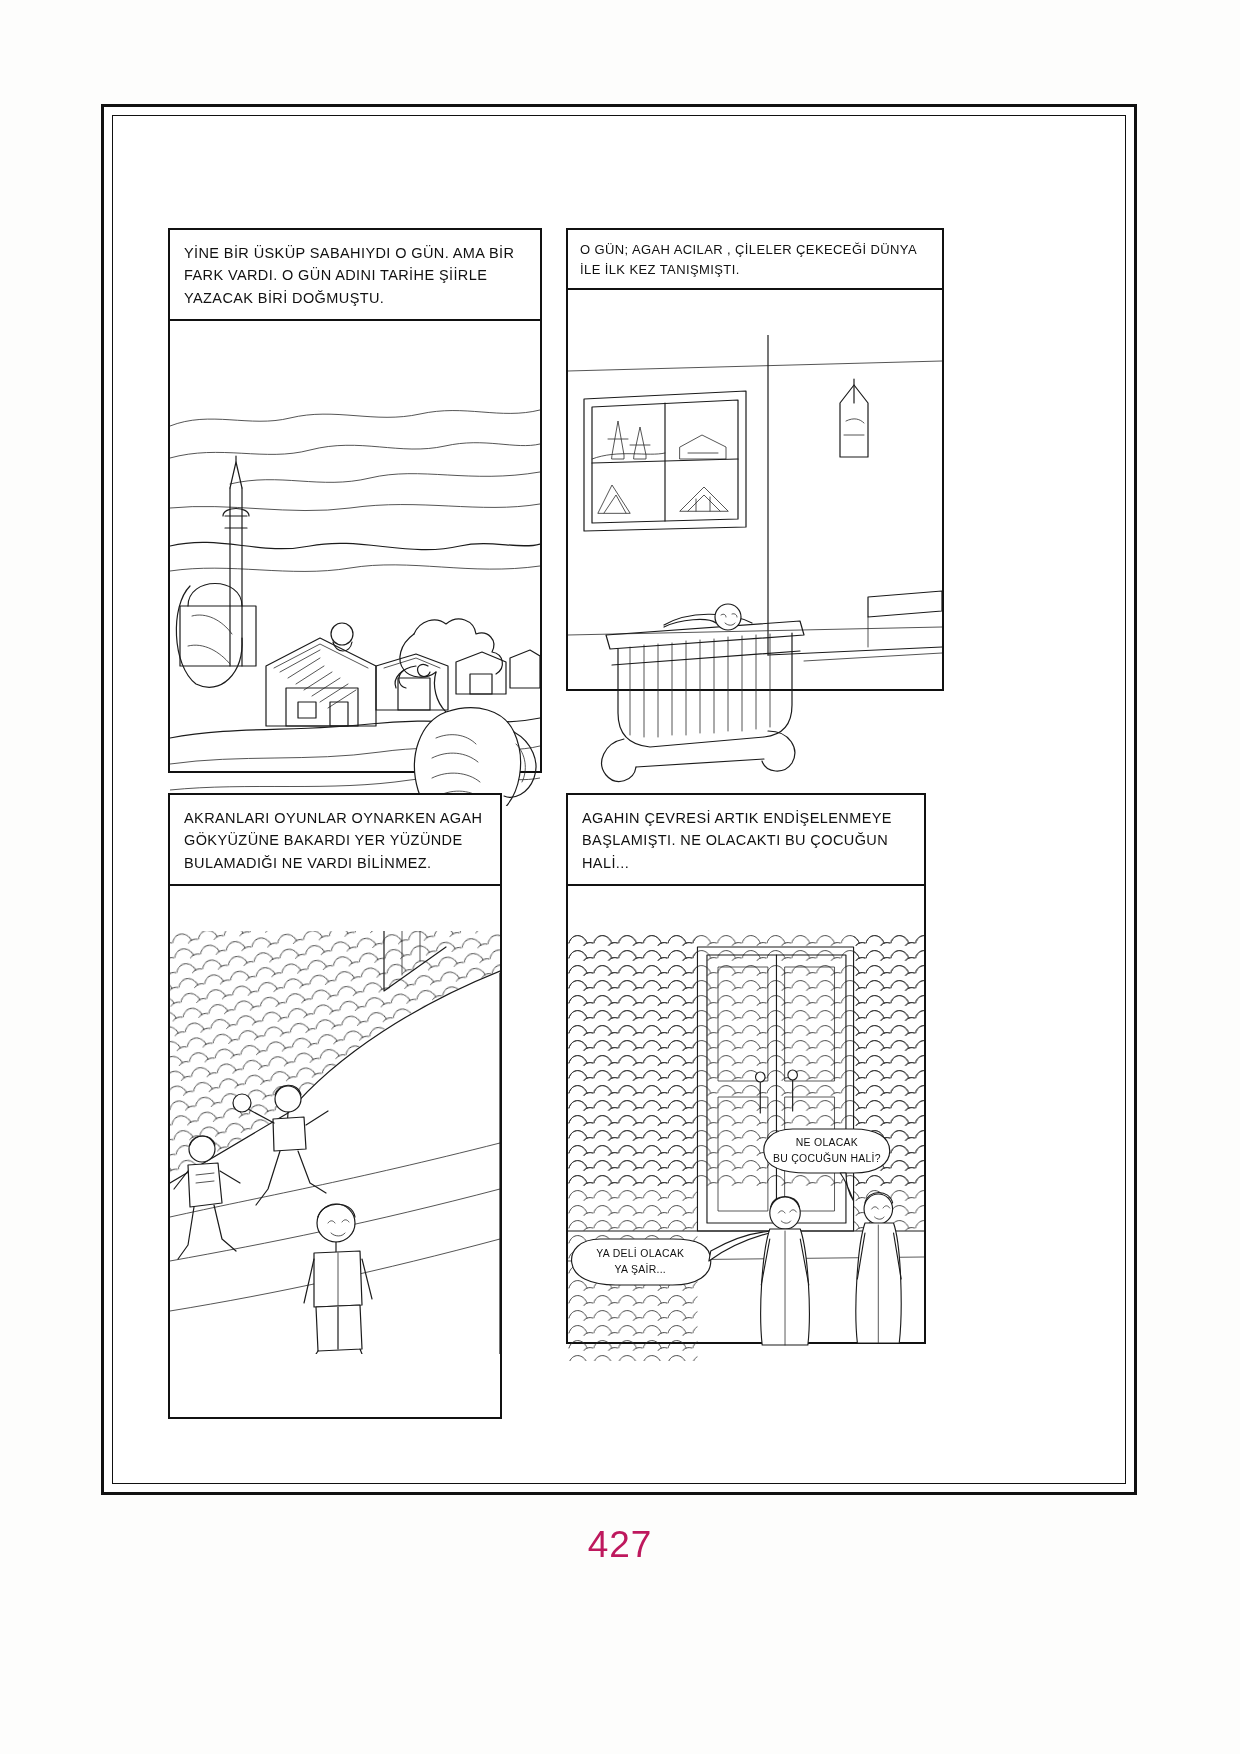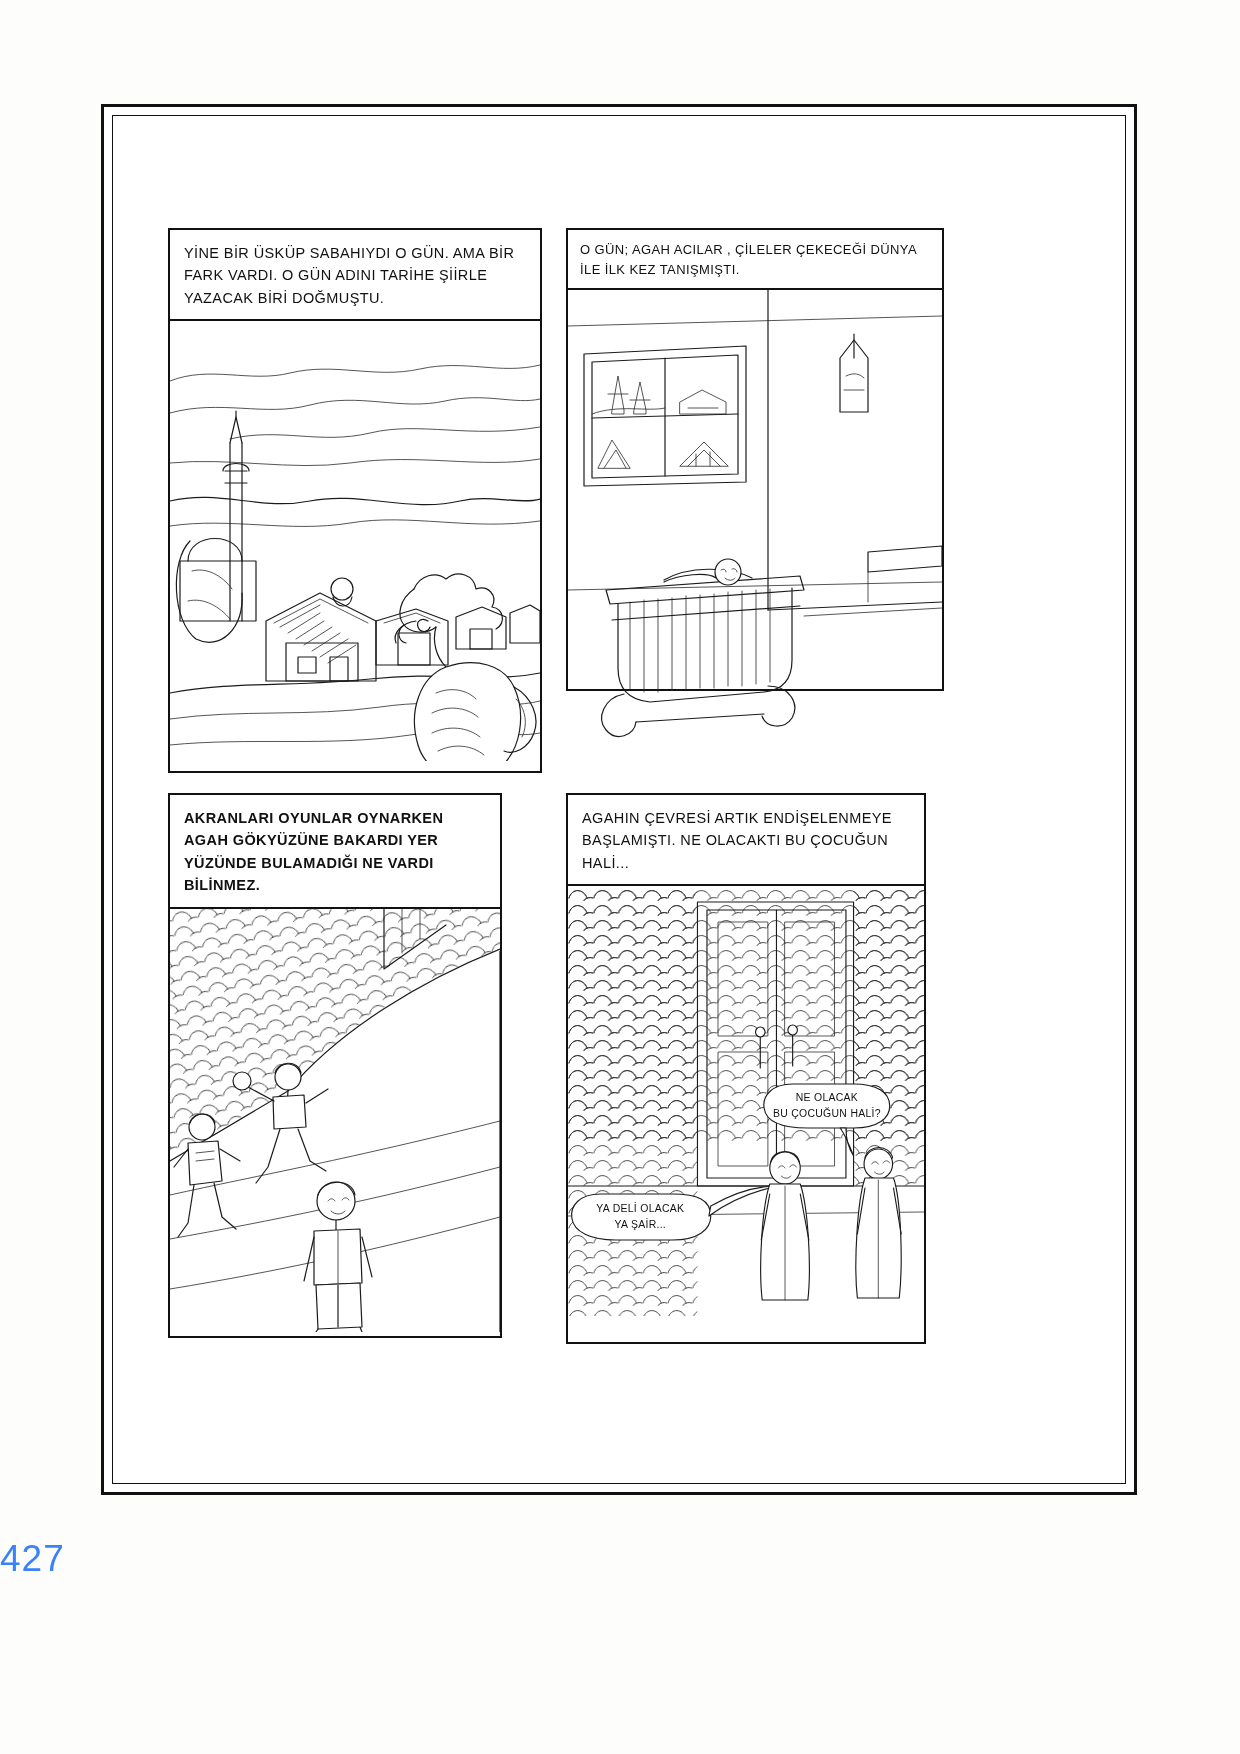--- a/index.html
+++ b/index.html
@@ -64,44 +64,44 @@
   }
   .caption.small {
     font-size: 13px;
     padding: 10px 12px 8px 12px;
   }
 
   .art {
     position: relative;
     width: 100%;
     overflow: hidden;
+    margin-top: 45px;
   }
   .art svg { display: block; width: 100%; height: 100%; }
 
   
   #panel-1 { left: 168px; top: 228px; width: 374px; height: 545px; }
   #panel-2 { left: 566px; top: 228px; width: 378px; height: 463px; }
-  #panel-3 { left: 168px; top: 793px; width: 334px; height: 545px; font-weight: bold; }
+  #panel-3 { left: 168px; top: 793px; width: 334px; height: 626px; }
   #panel-4 { left: 566px; top: 793px; width: 360px; height: 551px; }
 
   #panel-1 .art { height: 440px; }
   #panel-2 .art { height: 470px; }
   #panel-3 .art { height: 423px; }
   #panel-4 .art { height: 430px; }
 
   .page-number {
     position: absolute;
     left: 0;
     top: 1524px;
     width: 1240px;
-    text-align: left;
+    text-align: center;
     font-size: 37px;
     letter-spacing: 1px;
-    color: #3b82f6;
-    margin-top: 14px;
+    color: #be185d;
   }
 
   
   .bubble-text {
     font-size: 11px;
     text-anchor: middle;
     fill: #111;
     font-family: "Liberation Sans", sans-serif;
     letter-spacing: 0.3px;
   }

